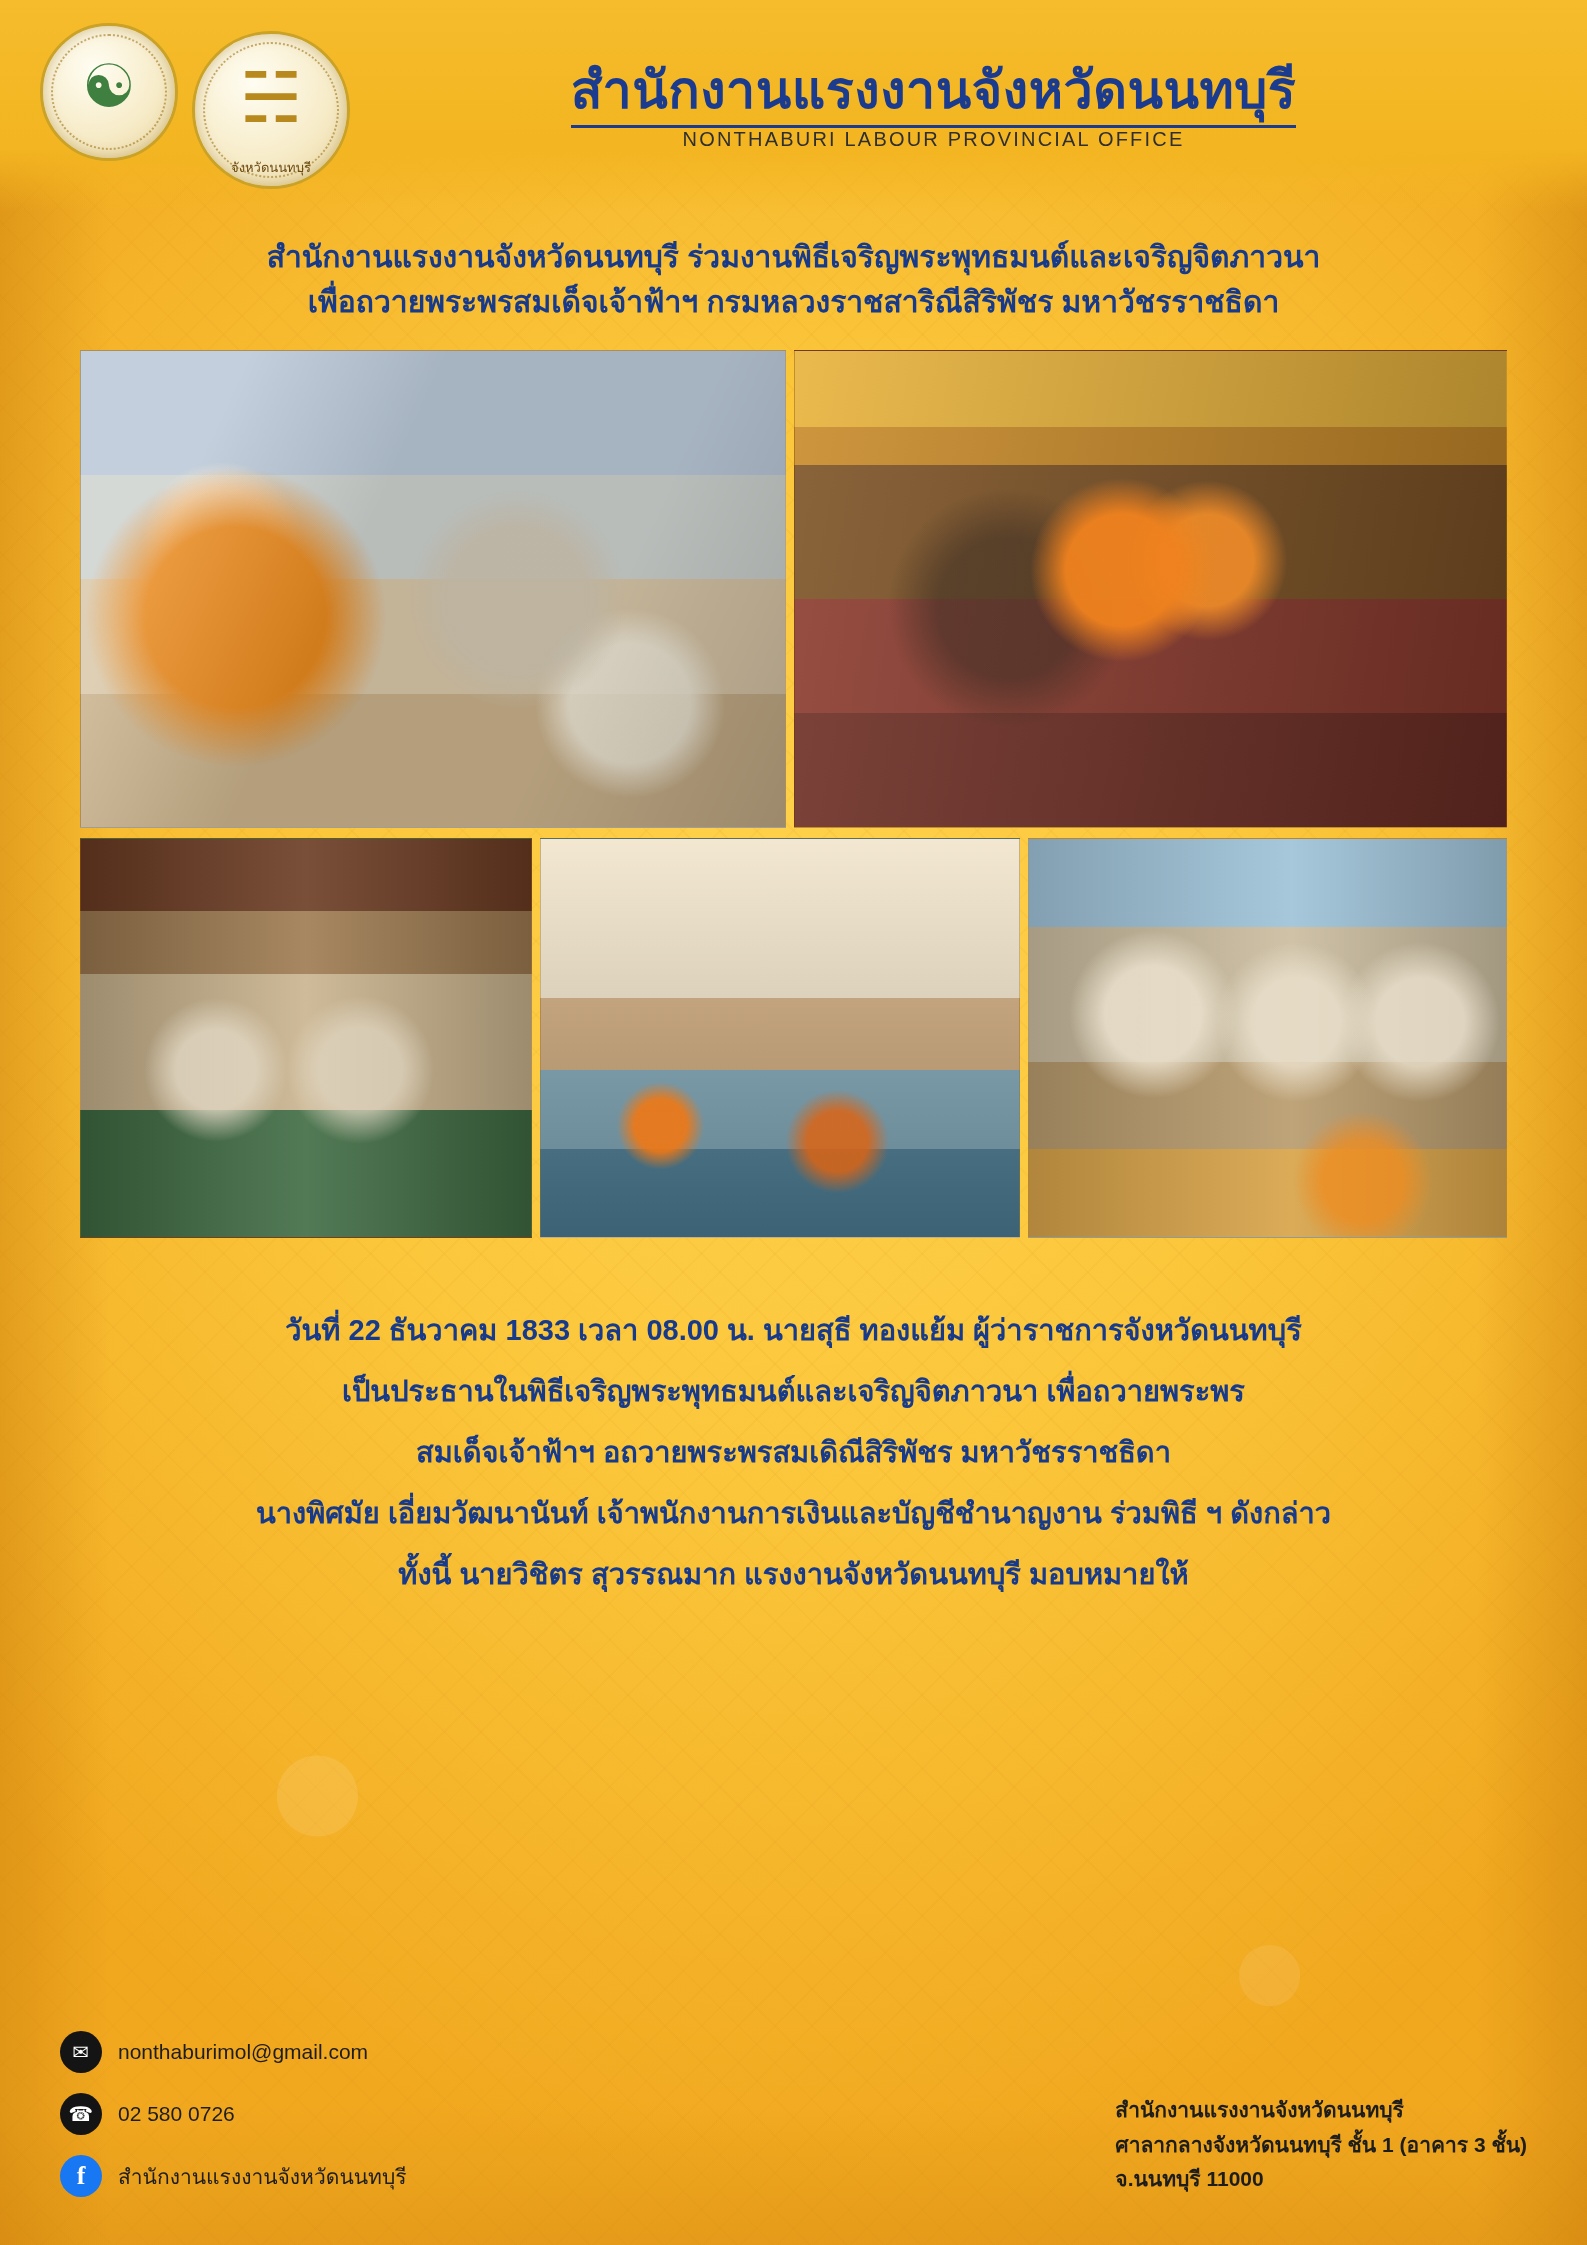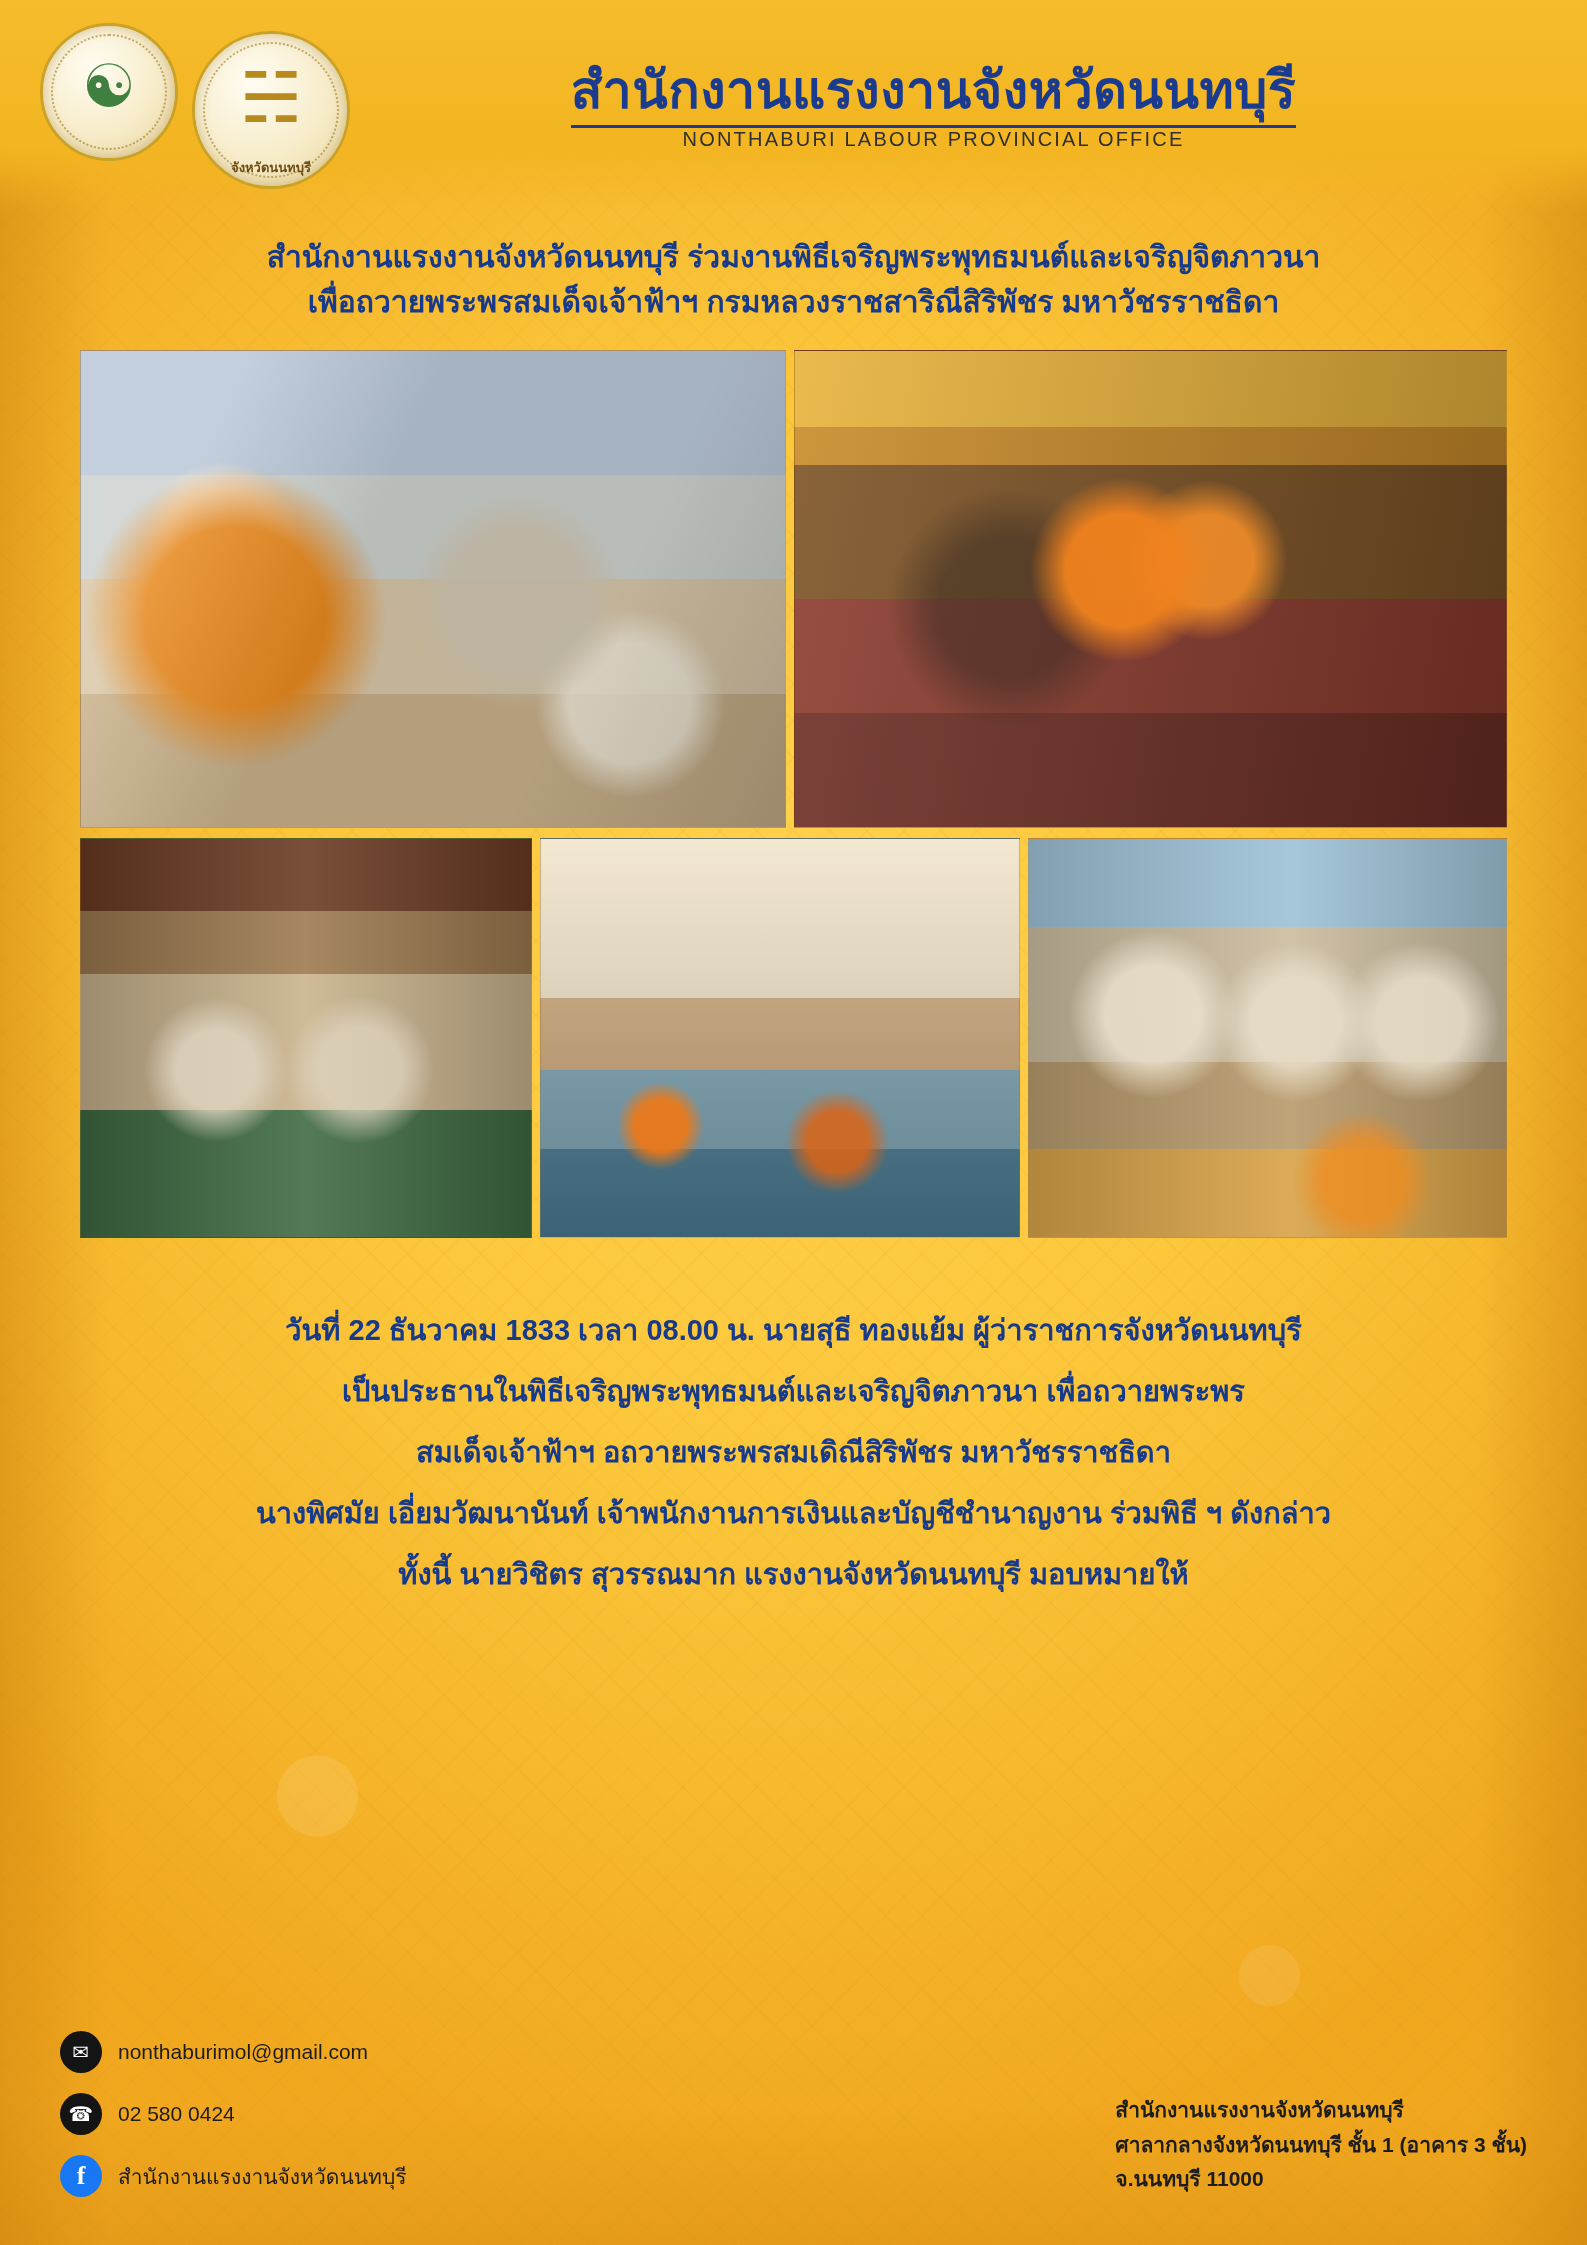--- a/index.html
+++ b/index.html
@@ -92,21 +92,21 @@
     line-height: 1;
   }
   .seal.second .glyph { color: #b8891c; font-size: 70px; top: 42%; }
   .seal .seal-caption {
     position: absolute;
     left: 0; right: 0;
     bottom: 8px;
     text-align: center;
     font-size: 13px;
     color: #6c4a12;
-    font-weight: bold;
+    font-weight: normal;
     margin-top: 16px;
   }
   .seal .ring {
     position: absolute;
     inset: 8px;
     border: 2px dotted rgba(160,120,30,.6);
     border-radius: 50%;
   }
 
   .header-titles {
@@ -344,21 +344,21 @@
   </div>
 
   <div class="footer">
     <div class="contact-list">
       <div class="contact-row">
         <span class="cicon mail">✉</span>
         <span class="contact-text">nonthaburimol@gmail.com</span>
       </div>
       <div class="contact-row">
         <span class="cicon phone">☎</span>
-        <span class="contact-text">02 580 0424</span>
+        <span class="contact-text">02 580 0726</span>
       </div>
       <div class="contact-row">
         <span class="cicon fb">f</span>
         <span class="contact-text">สำนักงานแรงงานจังหวัดนนทบุรี</span>
       </div>
     </div>
 
     <div class="address">
       <div>สำนักงานแรงงานจังหวัดนนทบุรี</div>
       <div>ศาลากลางจังหวัดนนทบุรี ชั้น 1 (อาคาร 3 ชั้น)</div>

